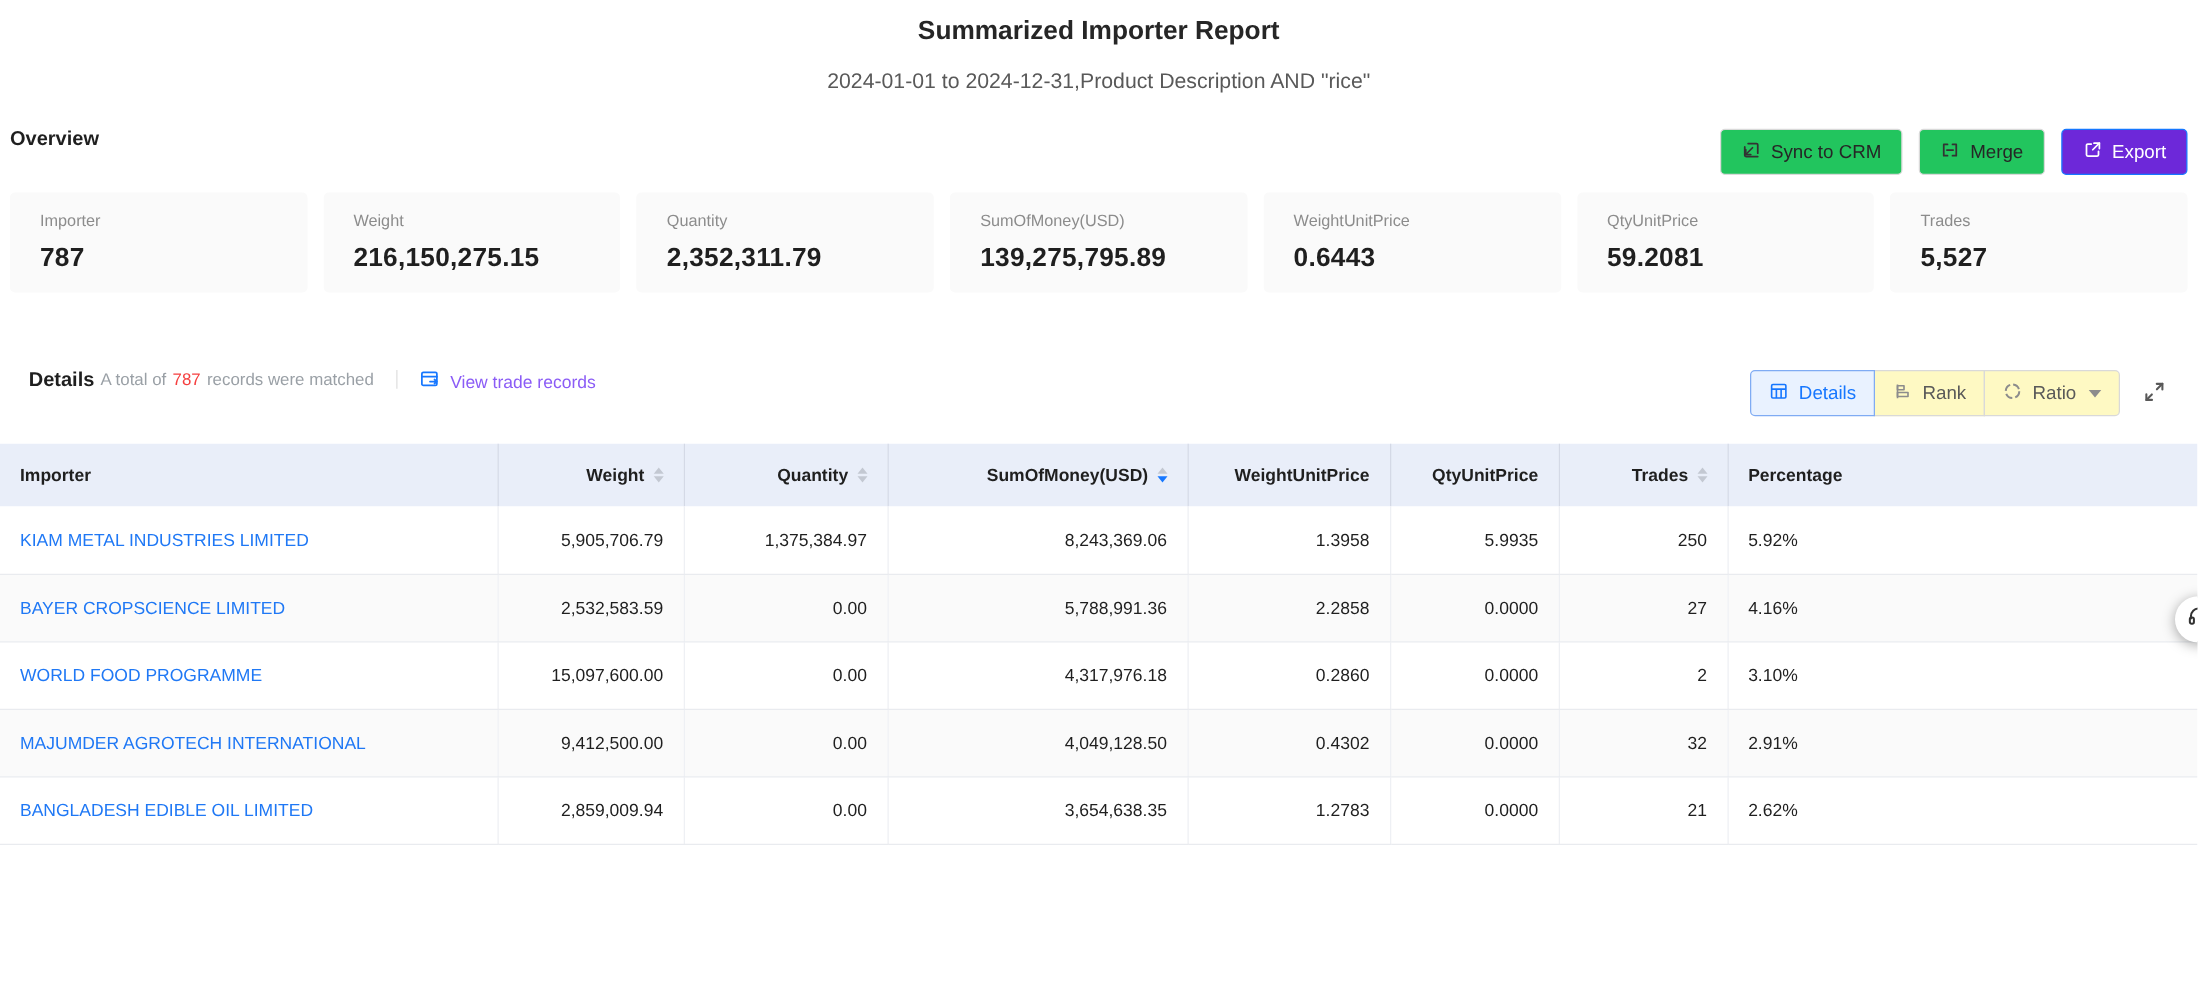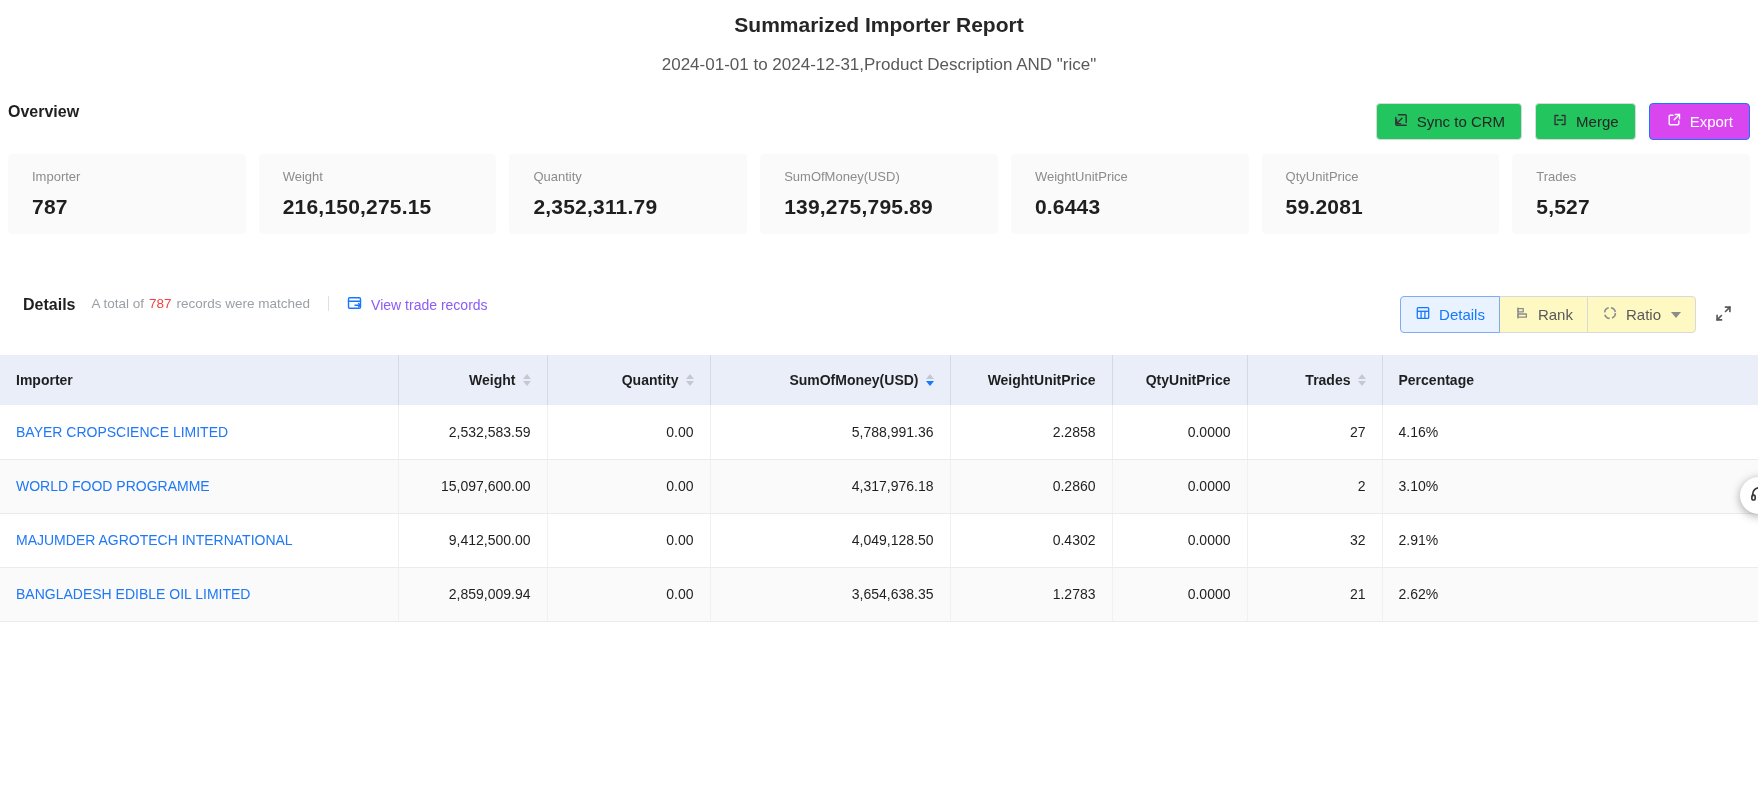--- a/index.html
+++ b/index.html
@@ -15,35 +15,35 @@
 
   
   .overview-bar { margin-top: 26px; padding: 0 8px; height: 38px;
     display: flex; }
   .overview-label { font-size: 16px; font-weight: 700; color: #1f1f1f; }
   .action-group { margin-left: auto; display: flex; gap: 13px; }
   .btn { height: 37px; padding: 0 16px; display: inline-flex; align-items: center;
     gap: 8px; background: #22c55e; border: 1px solid #d9d9d9; border-radius: 4px;
     font-size: 15px; color: #262626; cursor: pointer; font-family: inherit; }
   .btn svg { flex: 0 0 auto; }
-  .btn.primary { background: #d946ef; border-color: #1677ff; color: #fff; }
+  .btn.primary { background: #6d28d9; border-color: #1677ff; color: #fff; }
 
   
   .stat-cards { margin-top: 13px; padding: 0 8px; display: flex; gap: 13px; }
   .stat-card { flex: 1 1 0; background: #fafafa; border-radius: 4px;
     padding: 15px 24px 15px; }
   .stat-label { font-size: 13px; color: #8c8c8c; line-height: 16px; }
   .stat-value { margin-top: 9px; font-size: 21px; font-weight: 700;
     color: #1f1f1f; line-height: 25px; letter-spacing: 0.2px; }
 
   
   .details-bar { margin-top: 62px; padding: 0 23px; height: 37px;
     display: flex; align-items: flex-start; }
   .details-label { font-size: 16px; font-weight: 700; color: #1f1f1f; }
-  .matched { margin-left: 16px; font-size: 13.5px; color: #9aa0a6; }
+  .matched { margin-left: 5px; font-size: 13.5px; color: #9aa0a6; }
   .matched .count { color: #f53f3f; padding: 0 5px; }
   .vdivider { width: 1px; height: 15px; background: #e0e0e0; margin: 0 18px; }
   .view-link { display: inline-flex; align-items: center; gap: 7px;
     color: #8b5cf6; font-size: 14px; cursor: pointer; text-decoration: none; }
   .right-tools { margin-left: auto; display: flex; align-items: center; gap: 16px; }
   .segmented { display: flex; }
   .seg-btn { height: 37px; padding: 0 14px; display: inline-flex; align-items: center;
     gap: 8px; background: #fef9c3; border: 1px solid #d9d9d9; font-size: 15px;
     color: #595959; cursor: pointer; margin-left: -1px; font-family: inherit; }
   .seg-btn:first-child { border-radius: 4px 0 0 4px; margin-left: 0; }
@@ -264,20 +264,30 @@
               <span class="sorter">
                 <i class="car up"></i>
                 <i class="car down"></i>
               </span>
             </span></th>
         <th class="t-left"><span>Percentage</span></th>
       </tr>
     </thead>
     <tbody>
       <tr>
+        <td class="t-left"><a class="ilink">KIAM METAL INDUSTRIES LIMITED</a></td>
+        <td class="t-right">5,905,706.79</td>
+        <td class="t-right">1,375,384.97</td>
+        <td class="t-right">8,243,369.06</td>
+        <td class="t-right">1.3958</td>
+        <td class="t-right">5.9935</td>
+        <td class="t-right">250</td>
+        <td class="t-left">5.92%</td>
+      </tr>
+      <tr>
         <td class="t-left"><a class="ilink">BAYER CROPSCIENCE LIMITED</a></td>
         <td class="t-right">2,532,583.59</td>
         <td class="t-right">0.00</td>
         <td class="t-right">5,788,991.36</td>
         <td class="t-right">2.2858</td>
         <td class="t-right">0.0000</td>
         <td class="t-right">27</td>
         <td class="t-left">4.16%</td>
       </tr>
       <tr>

